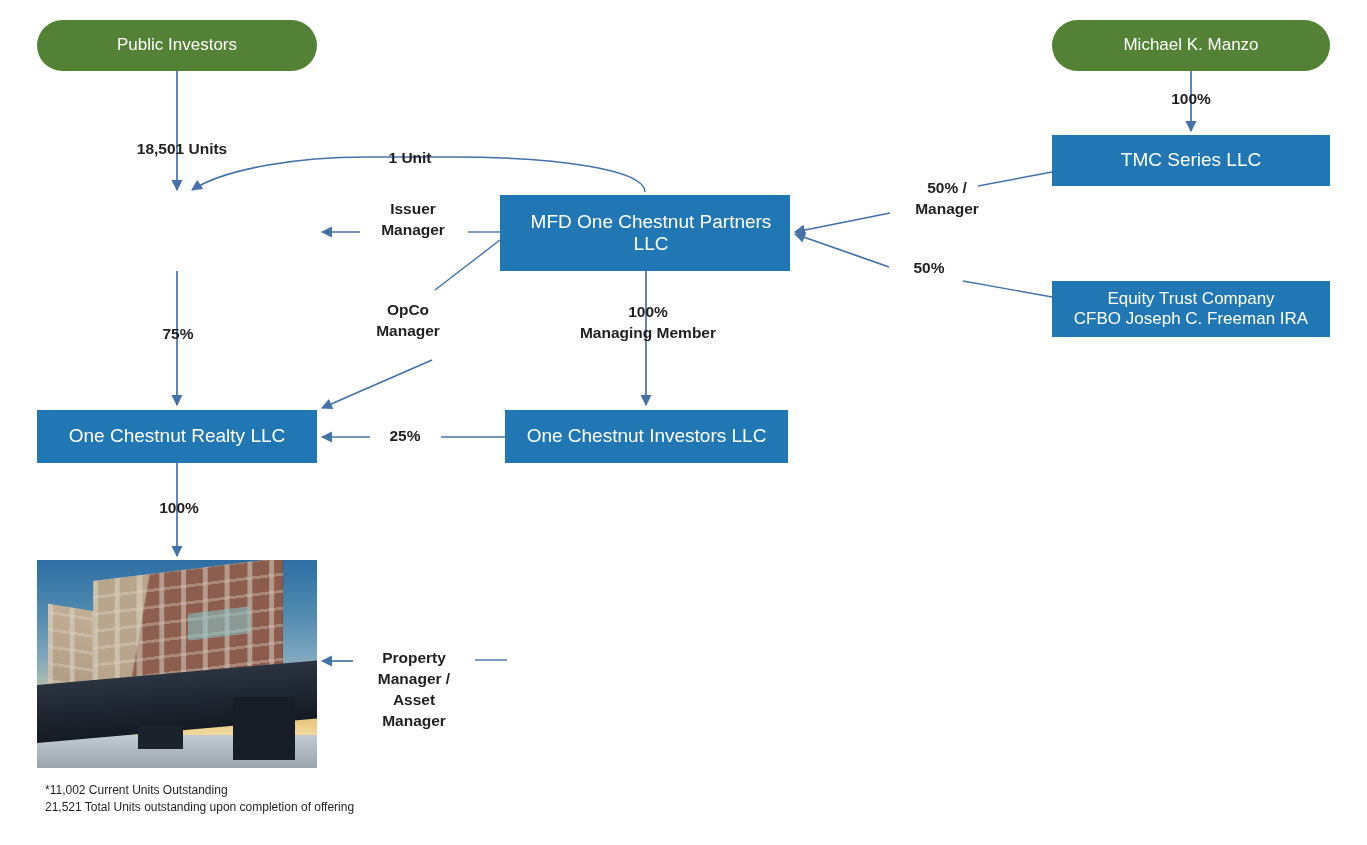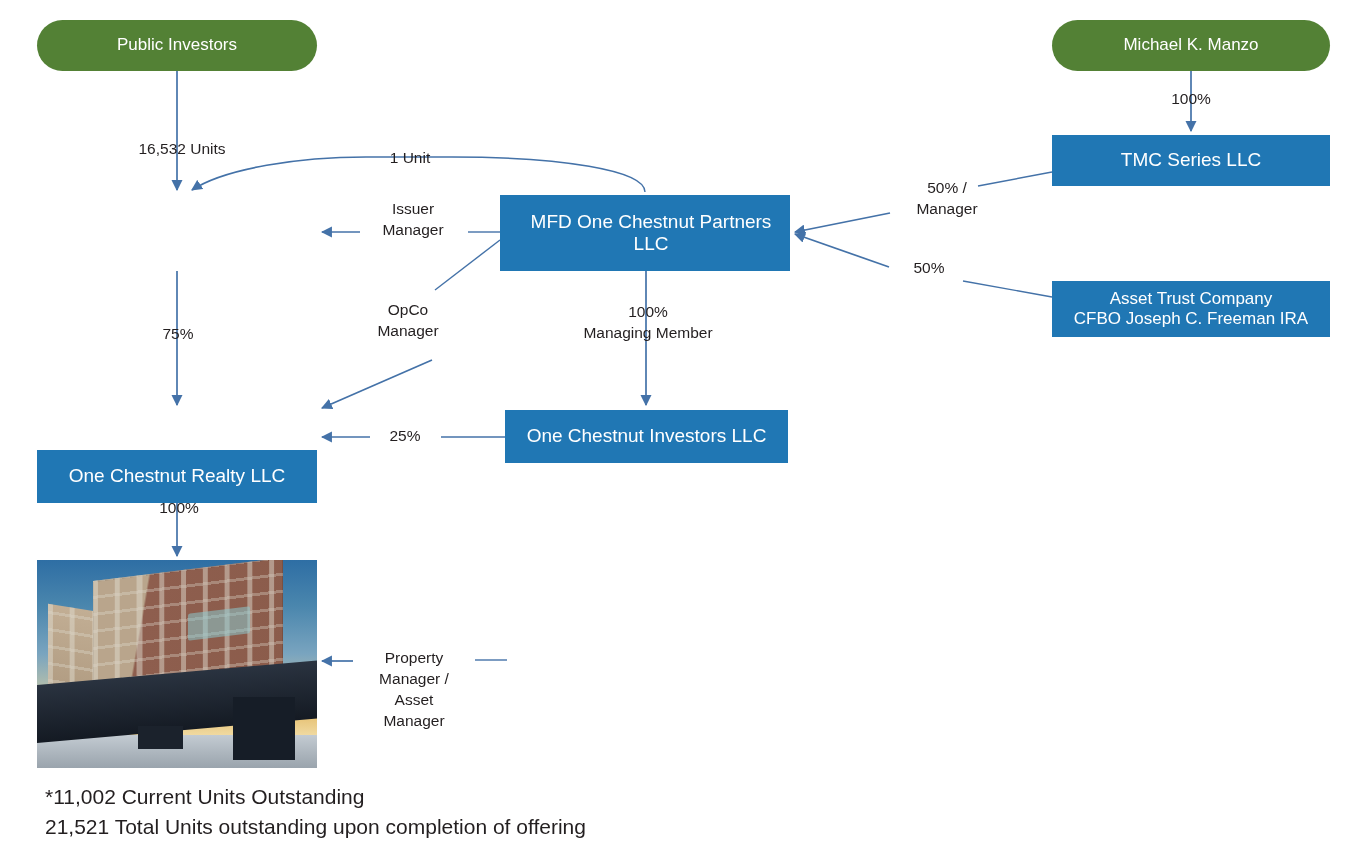--- a/index.html
+++ b/index.html
@@ -51,20 +51,21 @@
     font-size: 17px;
   }
   .edge-label {
     position: absolute;
     text-align: center;
     font-size: 15.5px;
     color: #231f20;
     line-height: 1.35;
     white-space: pre-line;
     z-index: 4;
+    font-weight: bold;
   }
   .photo {
     position: absolute;
     z-index: 3;
     overflow: hidden;
     background: #6a7f95;
   }
   .photo-sky {
     position: absolute;
     left: 0; top: 0; right: 0; bottom: 0;
@@ -126,21 +127,21 @@
     background: #1b222c;
   }
   .bld-ground {
     position: absolute;
     left: 0; top: 84%;
     width: 100%; height: 16%;
     background: linear-gradient(180deg, #c3cbd2 0%, #aab3bb 60%, #9aa4ad 100%);
   }
   .caption {
     position: absolute;
-    font-size: 21px;
+    font-size: 12px;
     color: #231f20;
     line-height: 1.45;
     white-space: pre-line;
     z-index: 4;
   }
 </style>
 </head>
 <body>
 
 <div id="canvas">
@@ -194,39 +195,39 @@
 
   <div class="node pill" style="left:37px; top:20px; width:280px; height:51px;">
     <span>Public Investors</span>
   </div>
 
   <div class="node rect" style="left:1052px; top:135px; width:278px; height:51px;">
     <span>TMC Series LLC</span>
   </div>
 
   <div class="node rect two-line" style="left:1052px; top:281px; width:278px; height:56px; white-space:pre-line;">
-    <span style="white-space:pre-line;">Asset Trust Company
+    <span style="white-space:pre-line;">Equity Trust Company
 CFBO Joseph C. Freeman IRA</span>
   </div>
 
 
   <div class="node rect" style="left:500px; top:195px; width:290px; height:76px;padding-left:12px;">
     <span>MFD One Chestnut Partners LLC</span>
   </div>
 
-  <div class="node rect" style="left:37px; top:410px; width:280px; height:53px;margin-top:40px;">
+  <div class="node rect" style="left:37px; top:410px; width:280px; height:53px;">
     <span>One Chestnut Realty LLC</span>
   </div>
 
   <div class="node rect" style="left:505px; top:410px; width:283px; height:53px;">
     <span>One Chestnut Investors LLC</span>
   </div>
 
 
-  <div class="edge-label" style="left:112px; top:139px; width:140px;">16,532 Units</div>
+  <div class="edge-label" style="left:112px; top:139px; width:140px;">18,501 Units</div>
 
   <div class="edge-label" style="left:370px; top:148px; width:80px;text-align:center;">1 Unit</div>
 
   <div class="edge-label" style="left:363px; top:199px; width:100px;">Issuer
 Manager</div>
 
   <div class="edge-label" style="left:358px; top:300px; width:100px;">OpCo
 Manager</div>
 
   <div class="edge-label" style="left:572px; top:302px; width:152px;">100%

